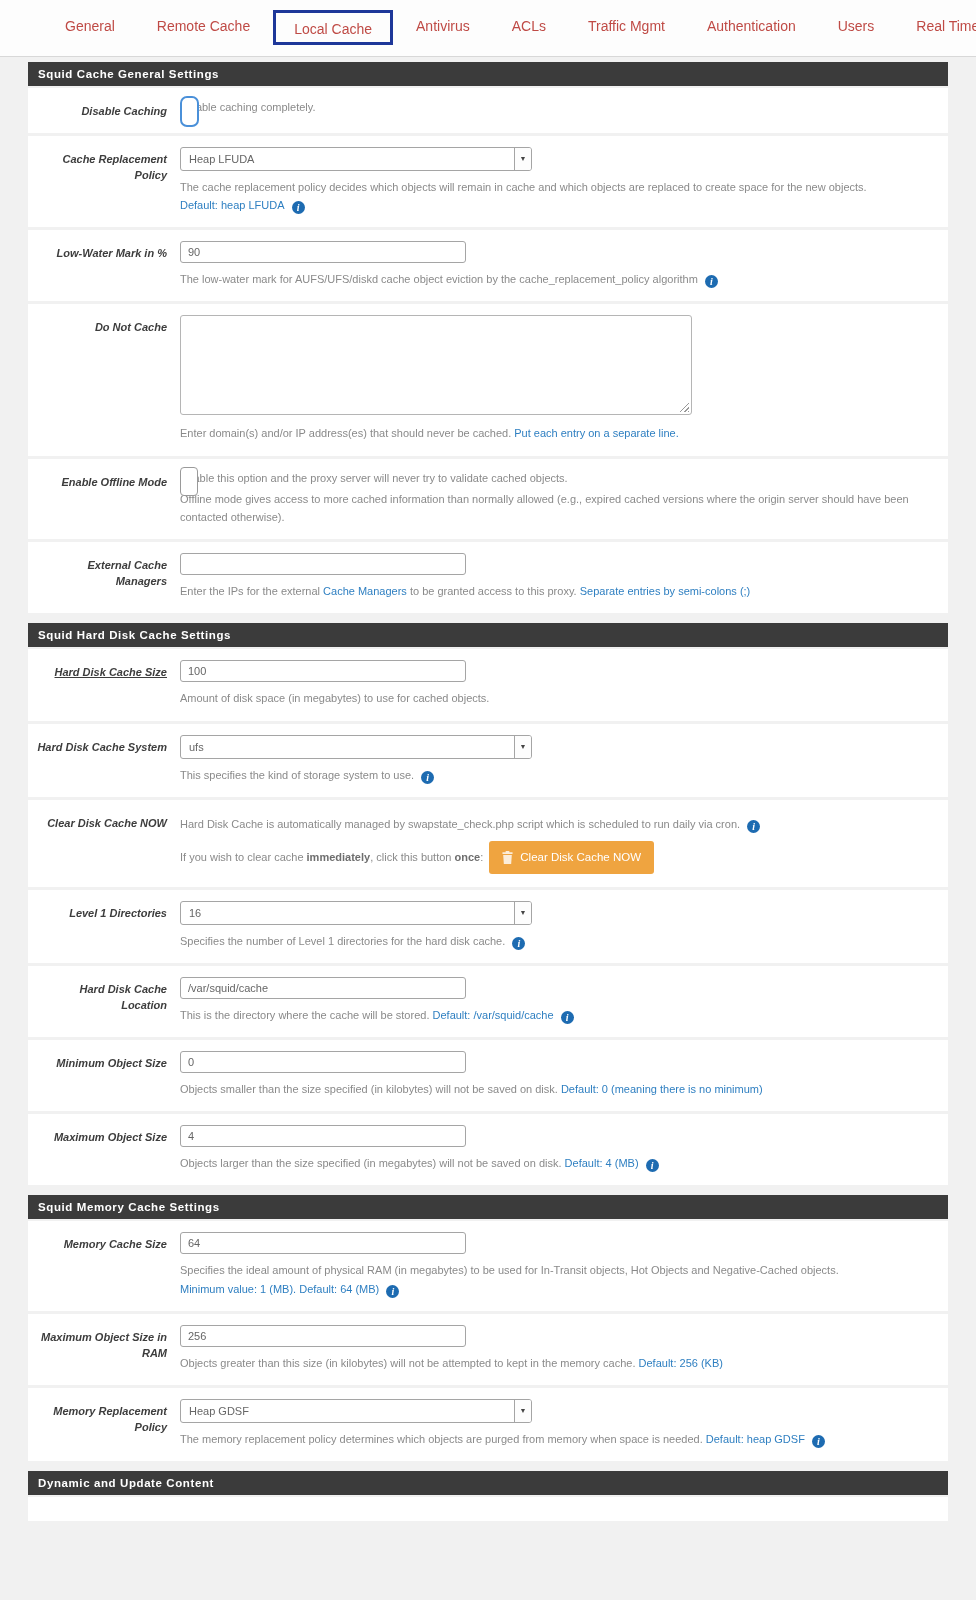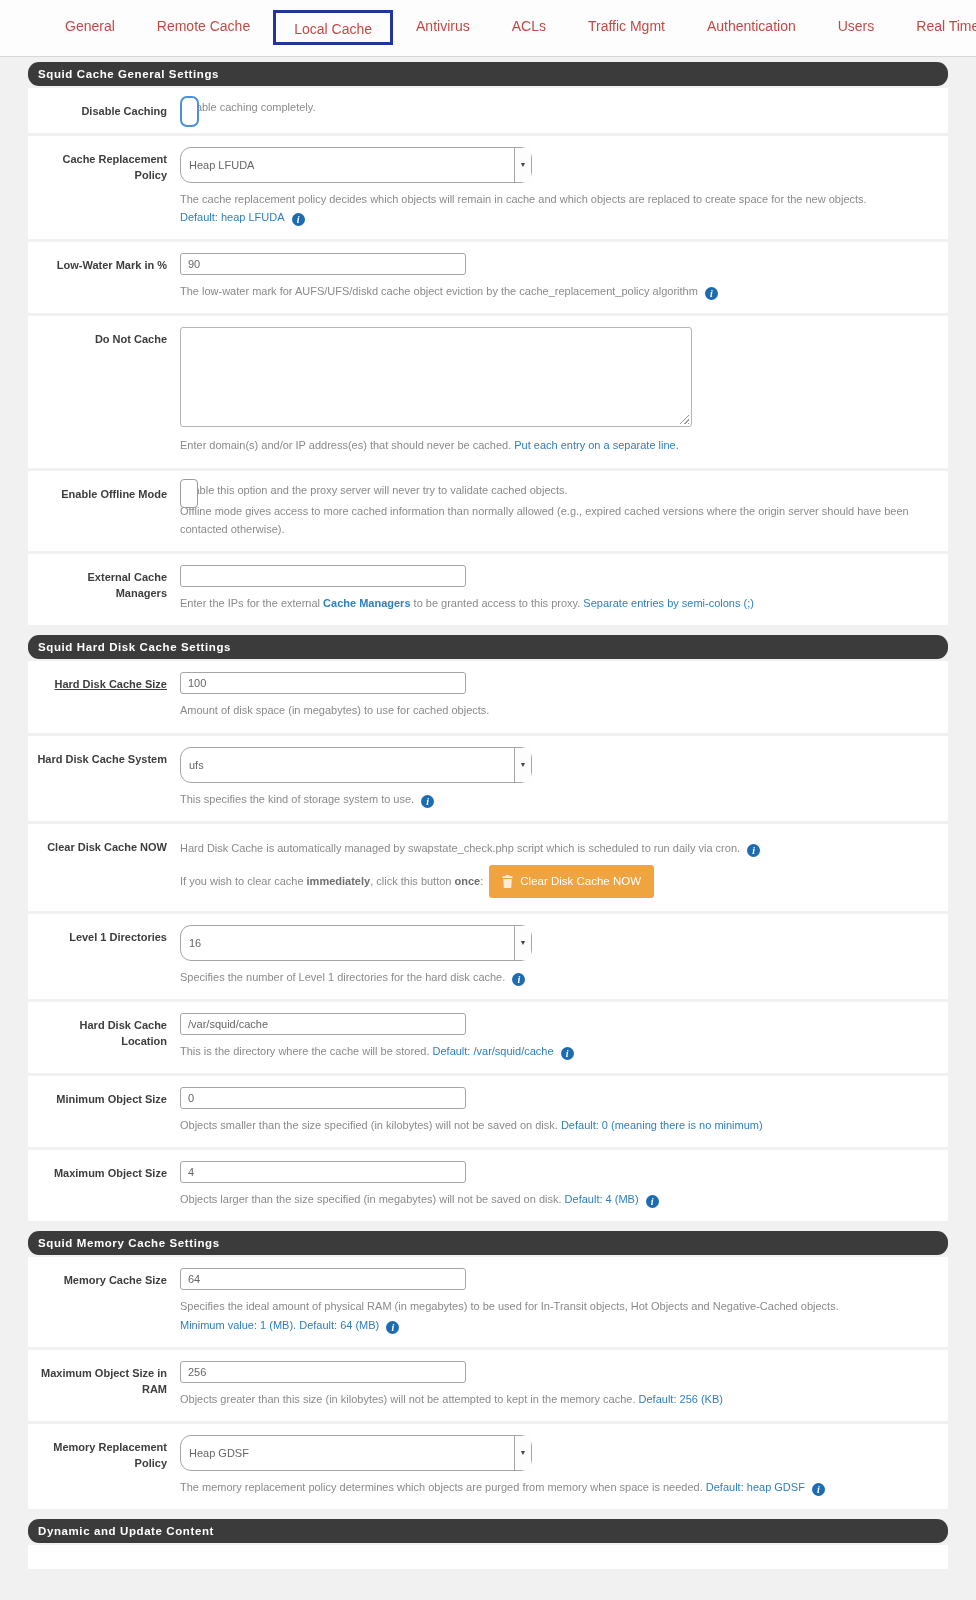--- a/index.html
+++ b/index.html
@@ -44,42 +44,42 @@
   .content { padding: 5px 28px 0 28px; }
   .panel { margin-bottom: 10px; }
   .section-header {
     background: #3b3b3b;
     color: #ffffff;
     font-weight: bold;
     font-size: 11.5px;
     letter-spacing: 0.6px;
     padding: 6px 10px;
     margin-bottom: 2px;
-    border-radius: 11px;
   }
   .row {
     display: flex;
     background: #ffffff;
     margin-bottom: 3px;
     padding: 11px 0 13px 0;
   }
   .row-label {
     width: 152px;
     min-width: 152px;
     text-align: right;
     padding: 5px 13px 0 6px;
     font-weight: bold;
     color: #3d3d3d;
     line-height: 1.45;
+    font-style: italic;
   }
   .row-label.u { text-decoration: underline; }
   .row-control { flex: 1; padding-right: 14px; }
   .help { color: #8a8a8a; margin-top: 7px; line-height: 1.65; }
   .blue { color: #2e7fc1; }
-  .link { color: #2e7fc1; cursor: pointer; font-weight: bold; }
+  .link { color: #2e7fc1; cursor: pointer; }
   .grayline { color: #8a8a8a; line-height: 1.65; }
   b.dark { color: #6e6e6e; text-align: center; }
   
   .info {
     display: inline-block;
     width: 13px; height: 13px;
     border-radius: 50%;
     background: #1d6bb1;
     color: #fff;
     text-align: center;
@@ -96,23 +96,23 @@
     width: 286px; height: 22px;
     border: 1px solid #a5a5a5;
     border-radius: 3px;
     padding: 2px 7px;
     font-size: 11px;
     color: #666;
     font-family: "Liberation Sans", sans-serif;
     background: #fff;
   }
   .select {
-    width: 352px; height: 36px;
+    width: 352px; height: 24px;
     border: 1px solid #a5a5a5;
-    border-radius: 11px;
+    border-radius: 3px;
     background: #fff;
     display: flex;
     align-items: center;
     cursor: pointer;
   }
   .select .sel-value { flex: 1; padding: 0 8px; color: #666; }
   .select .arrow-box {
     width: 17px; height: 100%;
     border-left: 1px solid #a5a5a5;
     display: flex; align-items: center; justify-content: center;

